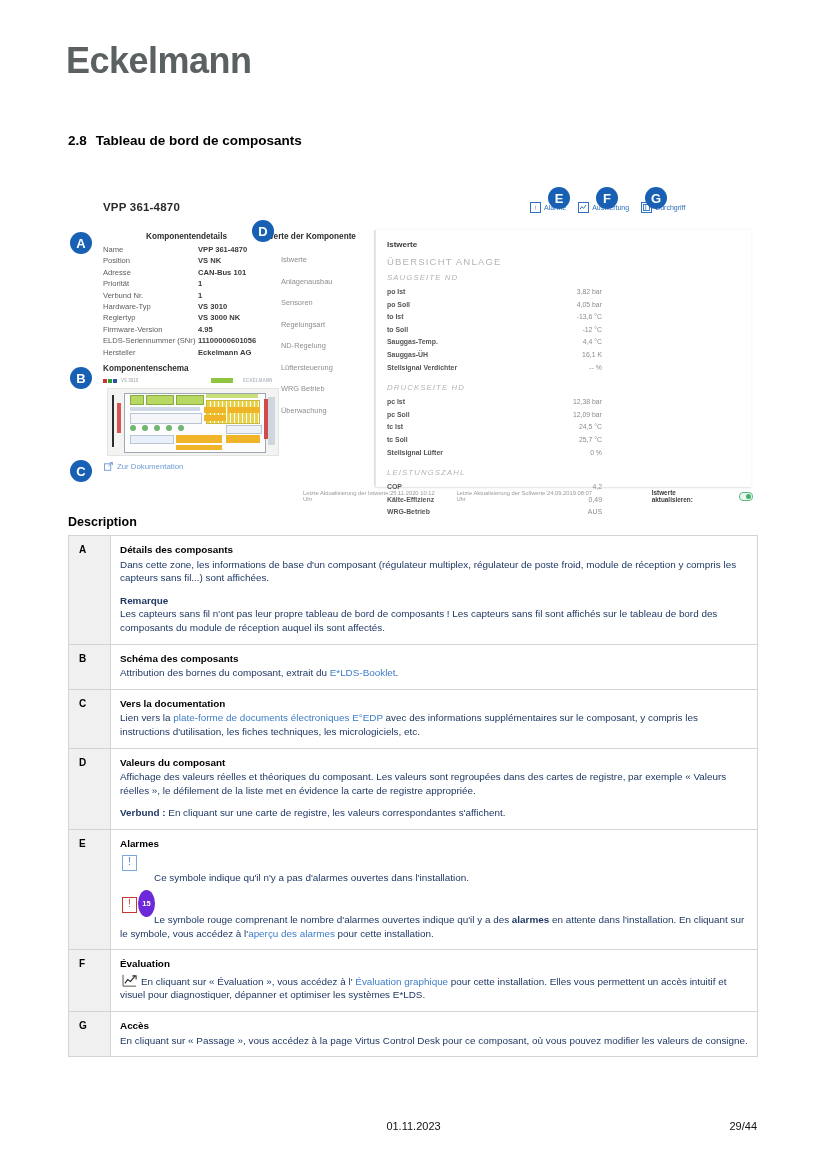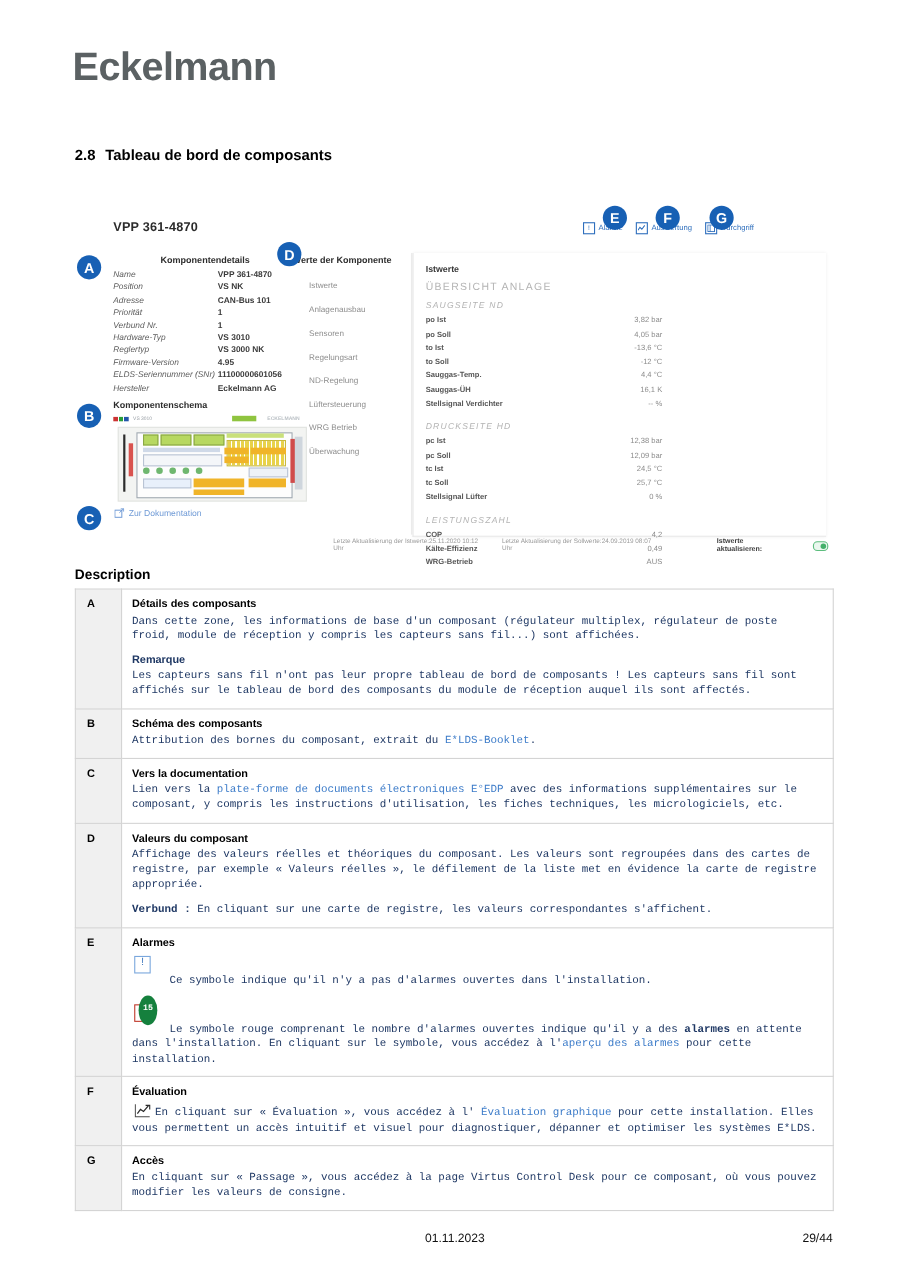--- a/index.html
+++ b/index.html
@@ -49,21 +49,21 @@
     font-family:"Liberation Sans", sans-serif;
     z-index:5;
   }
 
   
   .details{position:absolute;left:35px;top:40px;width:185px;}
   .details h4{
     margin:0 0 3px 0;font-size:8.2px;color:#2d2d2d;font-weight:bold;padding-left:43px;
   }
   .drow{display:flex;font-size:7.6px;line-height:11.4px;color:#5d5d5d;}
-  .drow .k{width:95px;flex:0 0 95px;font-style:italic;}
+  .drow .k{width:95px;flex:0 0 95px;}
   .drow .v{color:#3a3a3a;font-weight:bold;}
 
   
   .schema{position:absolute;left:35px;top:172px;width:185px;}
   .schema h4{margin:0 0 4px 0;font-size:8.2px;color:#2d2d2d;font-weight:bold;}
   .schema-img{
     position:relative;width:170px;height:66px;margin-left:4px;
     background:#f3f4f2;border:1px solid #e2e4e0;overflow:hidden;
   }
   .schema-img .blk{position:absolute;}
@@ -138,37 +138,37 @@
     padding:7px 9px 9px 9px;
     font-size:9.9px;line-height:13.6px;
     color:#1f3864;
   }
   table.desc td.key{
     width:22px;background:#f0f0f0;color:#000;font-weight:bold;
     text-align:left;padding-left:10px;font-size:10px;
   }
   .d-title{font-weight:bold;color:#000;display:block;margin-bottom:1px;}
   .d-sub{font-weight:bold;color:#1f3864;display:block;margin-top:9px;}
-  .d-p{display:block;font-family:Liberation Mono, monospace;}
+  .d-p{display:block;}
   .d-p+.d-p{margin-top:9px;}
   .lnk{color:#3d7cc9;}
   .bold{font-weight:bold;color:#1f3864;}
 
   .ico-alarm-blue{
     display:inline-block;width:13px;height:14px;border:1.3px solid #7aa7dd;
     color:#4a7fc0;font-size:10px;line-height:12px;text-align:center;
     vertical-align:-3px;margin:2px 0 0 2px;
   }
   .ico-alarm-red-wrap{position:relative;display:inline-block;margin:4px 0 0 2px;vertical-align:-4px;}
   .ico-alarm-red{
     display:inline-block;width:13px;height:14px;border:1.4px solid #c0392b;
     color:#c0392b;font-size:10px;line-height:12px;text-align:center;
   }
   .badge{
-    position:absolute;left:4px;top:-7px;background:#15803d;color:#fff;
+    position:absolute;left:16px;top:-7px;background:#6d28d9;color:#fff;
     border-radius:50%;min-width:13px;height:27px;font-size:7.5px;font-weight:bold;
     display:flex;align-items:center;justify-content:center;padding:0 2px;
   }
   .ico-eval{
     display:inline-block;width:17px;height:14px;vertical-align:-3px;margin:2px 2px 0 2px;
   }
   .ind{display:inline-block;width:34px;}
 
   
   .footer-date{

